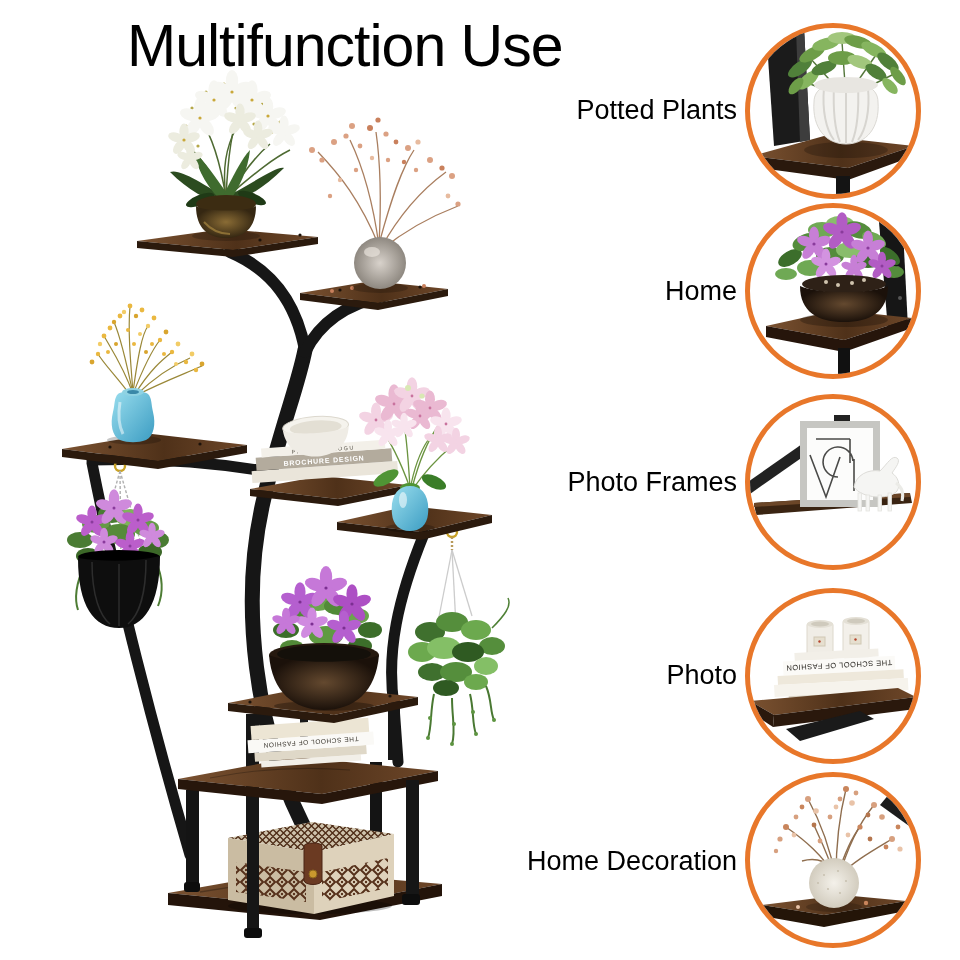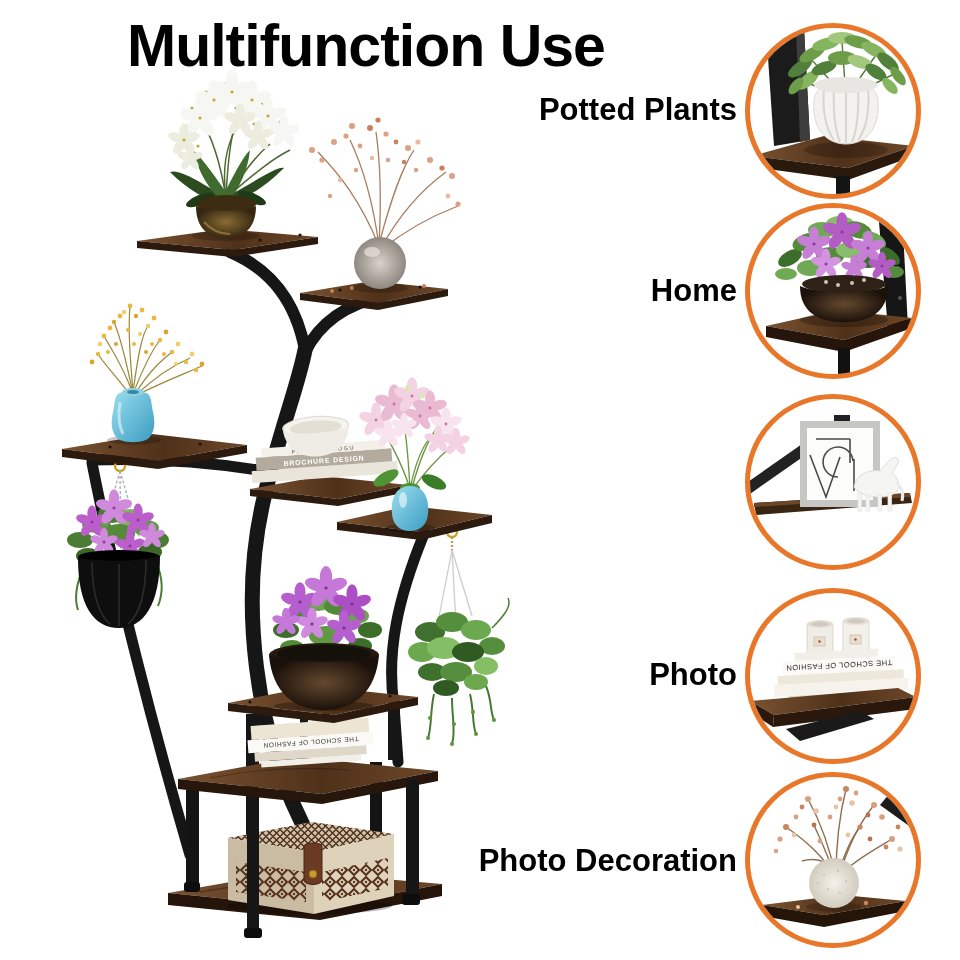--- a/index.html
+++ b/index.html
@@ -1,21 +1,21 @@
 <!DOCTYPE html>
 <html><head>
 <meta charset="utf-8">
 <style>
   html,body{margin:0;padding:0;background:#fff;}
   .canvas{position:relative;width:960px;height:960px;background:#ffffff;overflow:hidden;
           font-family:"Liberation Sans", sans-serif;color:#000;}
-  .title{position:absolute;left:127px;top:12px;font-size:59px;font-weight:700;
+  .title{position:absolute;left:127px;top:12px;font-size:59px;font-weight:400;
          letter-spacing:-1px;white-space:nowrap;}
   .stand-svg{position:absolute;left:0;top:0;}
-  .co-label{position:absolute;right:223px;font-size:31px;font-weight:700;white-space:nowrap;line-height:30px;}
+  .co-label{position:absolute;right:223px;font-size:27px;font-weight:400;white-space:nowrap;line-height:30px;}
   #lbl-1{top:95px}#lbl-2{top:276px}#lbl-3{top:467px}#lbl-4{top:660px}#lbl-5{top:846px}
   .co-circle{position:absolute;left:745px;width:166px;height:166px;border:5px solid #E8772A;
              border-radius:50%;overflow:hidden;background:#fff;}
   #cir-1{top:23px}#cir-2{top:203px}#cir-3{top:394px}#cir-4{top:588px}#cir-5{top:772px}
   .co-circle svg{display:block}
 </style>
 </head>
 <body>
 
 <div class="canvas">
@@ -579,20 +579,21 @@
             <circle cx="76" cy="74" r="2"></circle>
             <circle cx="88" cy="77" r="2"></circle>
             <circle cx="102" cy="75" r="2"></circle>
             <circle cx="114" cy="72" r="2"></circle>
           </g>
         <path d="M50,78 C50,104 68,114 94,114 C120,114 138,104 138,78 C120,86 68,86 50,78 Z" fill="url(#brownb)"></path>
       </g>
     </svg>
   </div>
 
+  <div class="co-label" id="lbl-3">Photo Frames</div>
   <div class="co-circle" id="cir-3">
     <svg width="166" height="166" viewBox="0 0 166 166">
       <rect x="-14" y="64" width="104" height="11" transform="rotate(-35 30 80)" fill="#222"></rect>
       <polygon points="4,104 160,94 162,104 6,116" fill="#3a2412"></polygon>
       <polygon points="4,104 160,94 160,98 4,108" fill="#6b4628"></polygon>
       <g>
         <rect x="84" y="16" width="16" height="8" fill="#222"></rect>
         <rect x="50" y="22" width="80" height="86" fill="#c6c6c2"></rect>
         <rect x="57" y="29" width="66" height="72" fill="#fcfcfb"></rect>
         <path d="M66,40 L100,40 M100,40 L100,64 M88,78 A15,15 0 1 1 103,62 M60,56 L76,98 L90,58 M104,60 L104,92" stroke="#4a4a48" stroke-width="1.6" fill="none"></path>
@@ -631,21 +632,21 @@
         <rect x="24" y="89" width="134" height="12" fill="#f6f3ec"></rect>
         <rect x="38" y="101" width="104" height="5" fill="#d8d1c2"></rect>
       </g>
       <polygon points="0,108 148,95 166,104 24,122" fill="url(#wt)"></polygon>
       <path d="M0,108 L24,122 L23,134 L0,119 Z" fill="#2a180c"></path>
       <path d="M24,122 L166,104 L166,116 L23,134 Z" fill="#2a180c"></path>
       <polygon points="36,136 110,118 124,126 50,148" fill="#1a1a1a"></polygon>
     </svg>
   </div>
 
-  <div class="co-label" id="lbl-5">Photo Decoration</div>
+  <div class="co-label" id="lbl-5">Home Decoration</div>
   <div class="co-circle" id="cir-5">
     <svg width="166" height="166" viewBox="0 0 166 166">
       <polygon points="140,16 166,32 166,54 130,28" fill="#1c1c1c"></polygon>
       <g stroke="#8f6e4f" stroke-width="1.4" fill="none">
         <path d="M86,102 C80,70 70,44 58,22"></path>
           <path d="M86,100 C86,64 90,36 96,12"></path>
         <path d="M88,102 C98,70 108,48 124,28"></path>
           <path d="M86,100 C72,78 56,64 36,50"></path>
         <path d="M88,100 C104,84 122,74 142,62"></path>
           <path d="M86,100 C82,84 66,80 52,84"></path>

